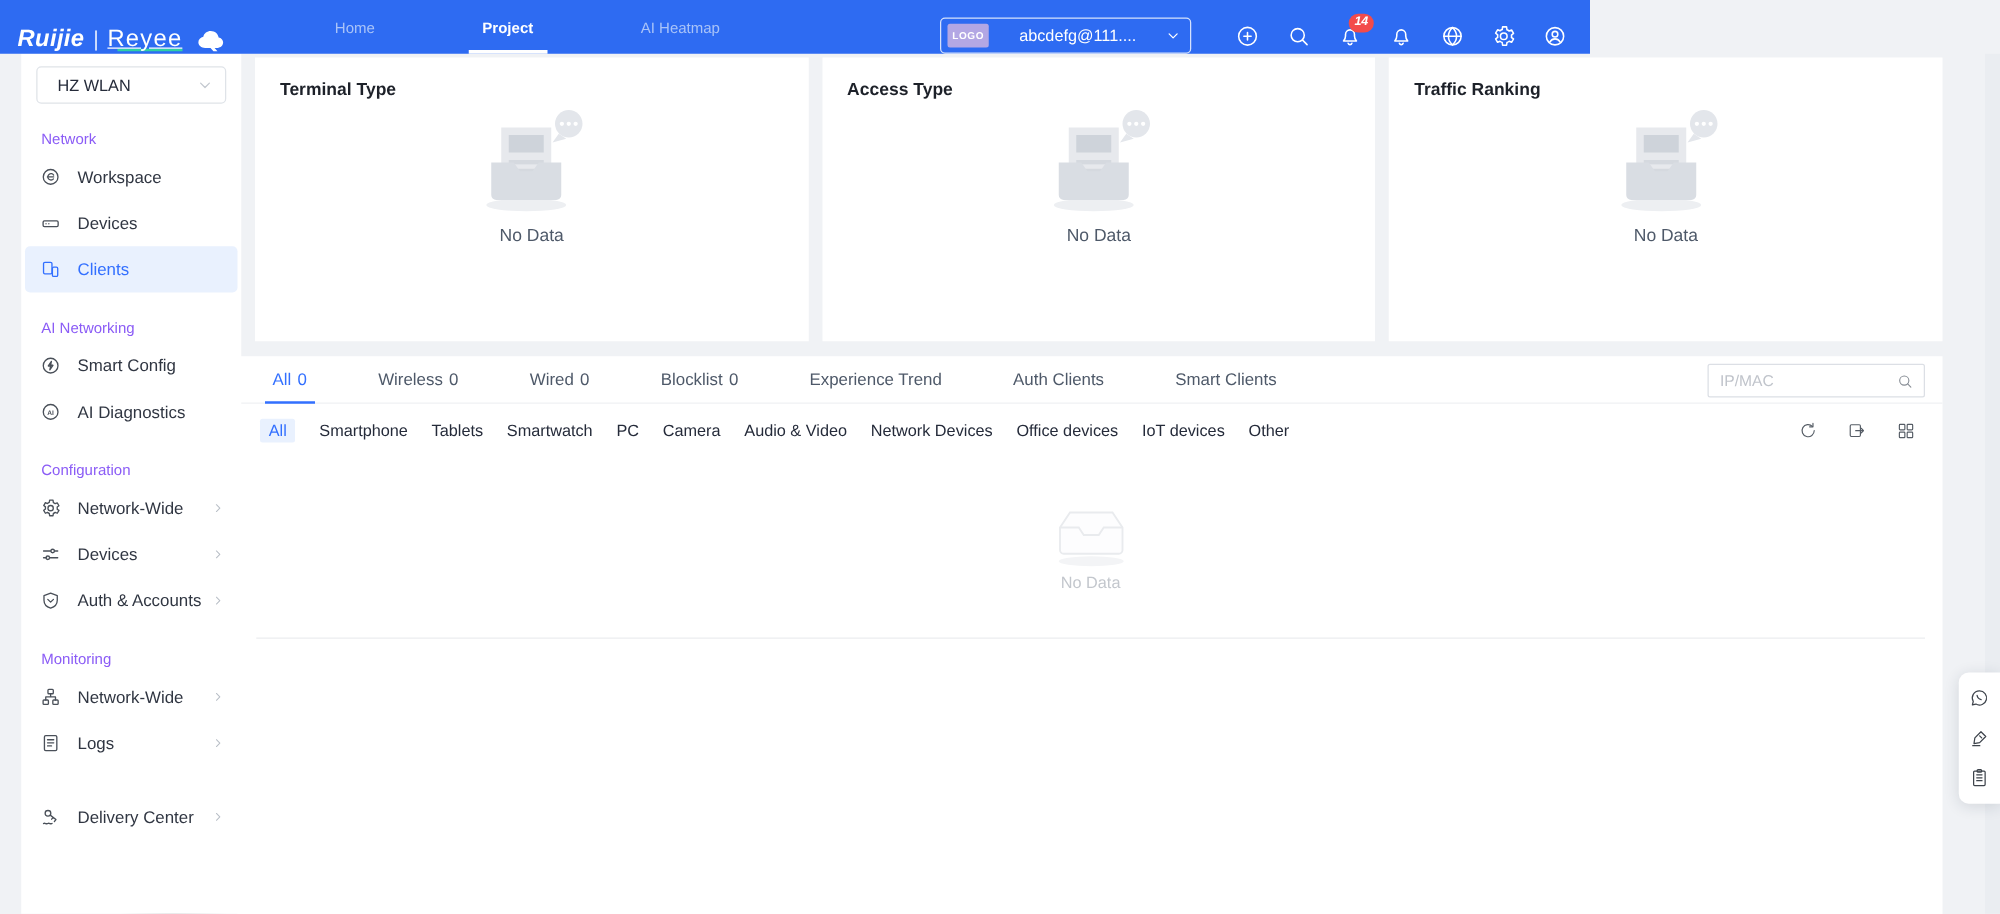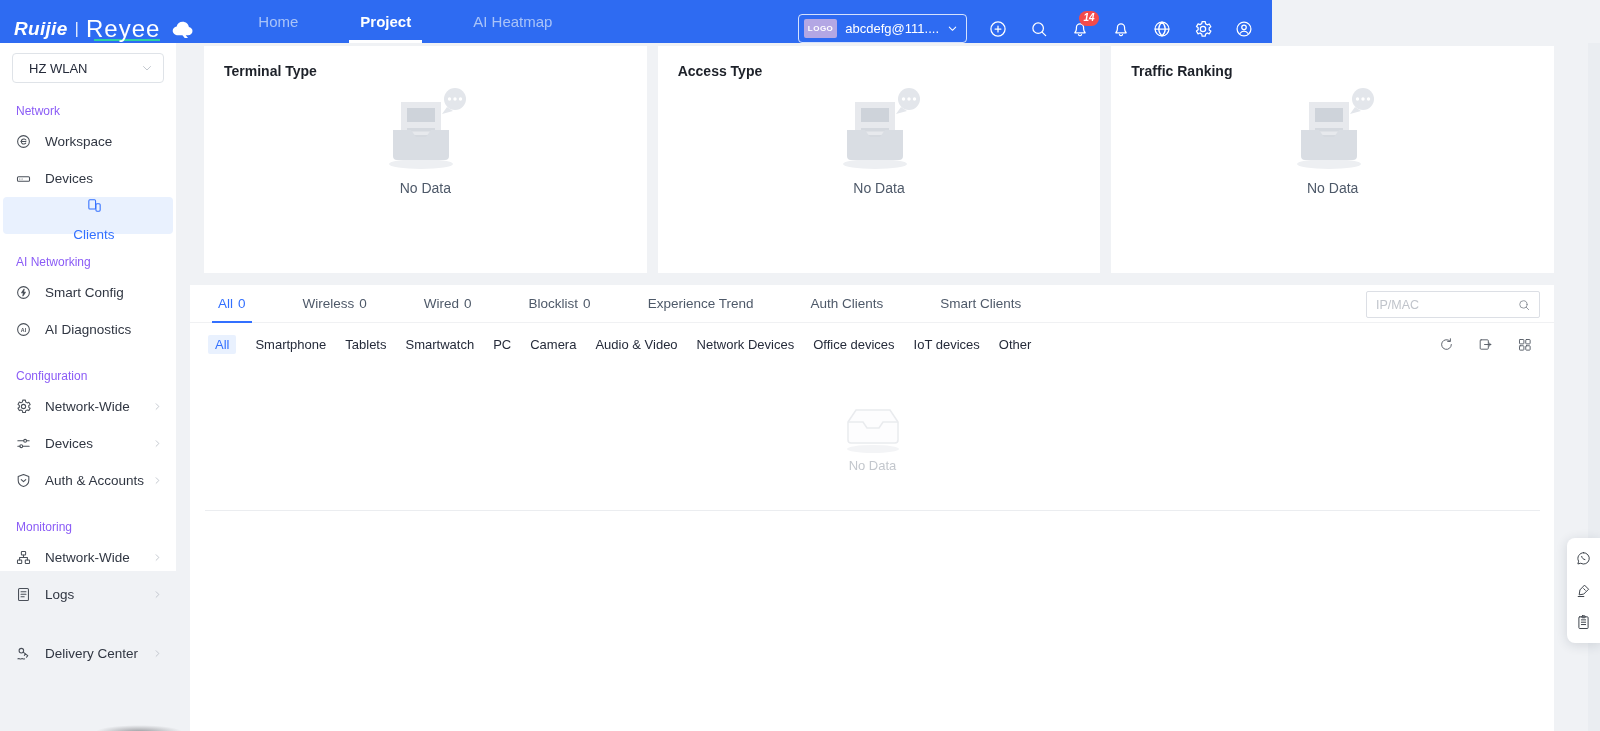--- a/index.html
+++ b/index.html
@@ -6,52 +6,52 @@
   html,body { width:1600px; height:731px; overflow:hidden;
     font-family:"Liberation Sans", sans-serif; background:#f0f2f5; }
   svg { display:block; }
 
   
   .navbar { position:absolute; top:0; left:0; width:1272px; height:43px;
     background:var(--navbar,#2e6bf2); display:flex; align-items:flex-end; z-index:30; }
   .logo { margin-left:14px; display:flex; align-items:center; color:#fff; cursor:pointer; }
   .logo-ruijie { font-style:italic; font-weight:bold; font-size:19px; letter-spacing:.3px; }
   .logo-div { margin:0 7px; font-weight:300; font-size:17px; opacity:.85; }
-  .logo-reyee { font-size:24px; letter-spacing:1px; font-weight:500;
-    background:linear-gradient(var(--logo-accent,#2ed0a2),var(--logo-accent,#2ed0a2)) left 8px bottom 2px / calc(100% - 8px) 2px no-repeat; }
+  .logo-reyee { font-size:19px; letter-spacing:1px; font-weight:500;
+    background:linear-gradient(var(--logo-accent,#2ed0a2),var(--logo-accent,#2ed0a2)) left 8px bottom 2px / calc(100% - 8px) 2px no-repeat;text-decoration:underline; }
   .logo-cloud { margin-left:10px; }
   .nav-tabs { display:flex; margin-left:56px; gap:52px; height:100%; align-items:stretch; }
-  .nav-tab { color:#a9c3f8; font-size:15px; display:flex; align-items:center;
-    position:relative; padding:0 5px; cursor:pointer; }
+  .nav-tab { color:#a9c3f8; font-size:12px; display:flex; align-items:center;
+    position:relative; padding:0 5px; cursor:pointer;margin-left:24px; }
   .nav-tab.active { color:#fff; font-weight:bold; }
   .nav-tab.active::after { content:""; position:absolute; left:-6px; right:-6px; bottom:0;
     height:3px; background:#fff; }
   .nav-right { margin-left:auto; display:flex; align-items:center; margin-right:18px; gap:21px; }
-  .account-box { display:flex; align-items:center; gap:8px; border:1px solid rgba(255,255,255,.8);
-    border-radius:4px; padding:4px 8px 4px 5px; cursor:pointer; }
+  .account-box { display:flex; align-items:center; gap:24px; border:1px solid rgba(255,255,255,.8);
+    border-radius:4px; padding:4px 8px 4px 5px; margin-right:14px; cursor:pointer; }
   .logo-badge { background:var(--logo-badge,#b3a7e4); color:#fff; font-size:8px; font-weight:bold;
     padding:5px 4px; border-radius:2px; letter-spacing:.5px; }
   .account-name { color:#fff; font-size:13px; }
   .nav-icon { position:relative; width:20px; height:20px; cursor:pointer; }
   .nav-icon svg { width:20px; height:20px; stroke:#fff; fill:none;
     stroke-width:1.5; stroke-linecap:round; stroke-linejoin:round; }
   .badge { position:absolute; top:-8px; left:9px; background:var(--badge,#f34b4b); color:#fff;
     font-size:10px; line-height:1; padding:2.5px 4.5px; border-radius:9px; font-weight:bold;font-style:italic; }
 
   
-  .sidebar { position:absolute; top:43px; left:0; width:176px; height:528px; background:#fff; z-index:20; }
+  .sidebar { position:absolute; top:43px; left:17px; width:176px; height:688px; background:#fff; z-index:20; }
   .net-select { margin:10px 12px 0; height:30px; border:1px solid #dfe3e8; border-radius:4px;
     display:flex; align-items:center; justify-content:space-between; padding:0 10px 0 16px;
     font-size:13px; color:#252b3a; cursor:pointer; background:#fff; }
   .side-label { margin:21px 0 5px 16px; font-size:12px; color:#8b5cf6; }
   .side-item { height:37px; display:flex; align-items:center; padding-left:12px; gap:13px;
     font-size:13.5px; color:#303642; position:relative; margin:0 3px; border-radius:4px; cursor:pointer; }
   .side-item svg { width:17px; height:17px; stroke:#4a5059; fill:none;
     stroke-width:1.5; stroke-linecap:round; stroke-linejoin:round; flex:none; }
-  .side-item.active { background:#e9f1fe; color:var(--accent,#3370ff);flex-direction:column; }
+  .side-item.active { background:#e9f1fe; color:var(--accent,#3370ff); }
   .side-item.active svg { stroke:var(--accent,#3370ff); }
   .side-item .chev { position:absolute; right:10px; }
   .chev svg { width:11px; height:11px; stroke:#b8bec6; stroke-width:1.8; }
 
   
   .main { position:absolute; left:176px; top:43px; width:1424px; height:688px; background:#f0f2f5; }
   .breadcrumb { height:44px; display:flex; align-items:center; gap:9px; padding-left:14px;
     font-size:14px; color:#252b3a; }
   .refresh-blue svg { width:15px; height:15px; stroke:var(--accent,#3370ff); fill:none;
     stroke-width:1.7; stroke-linecap:round; cursor:pointer; }

